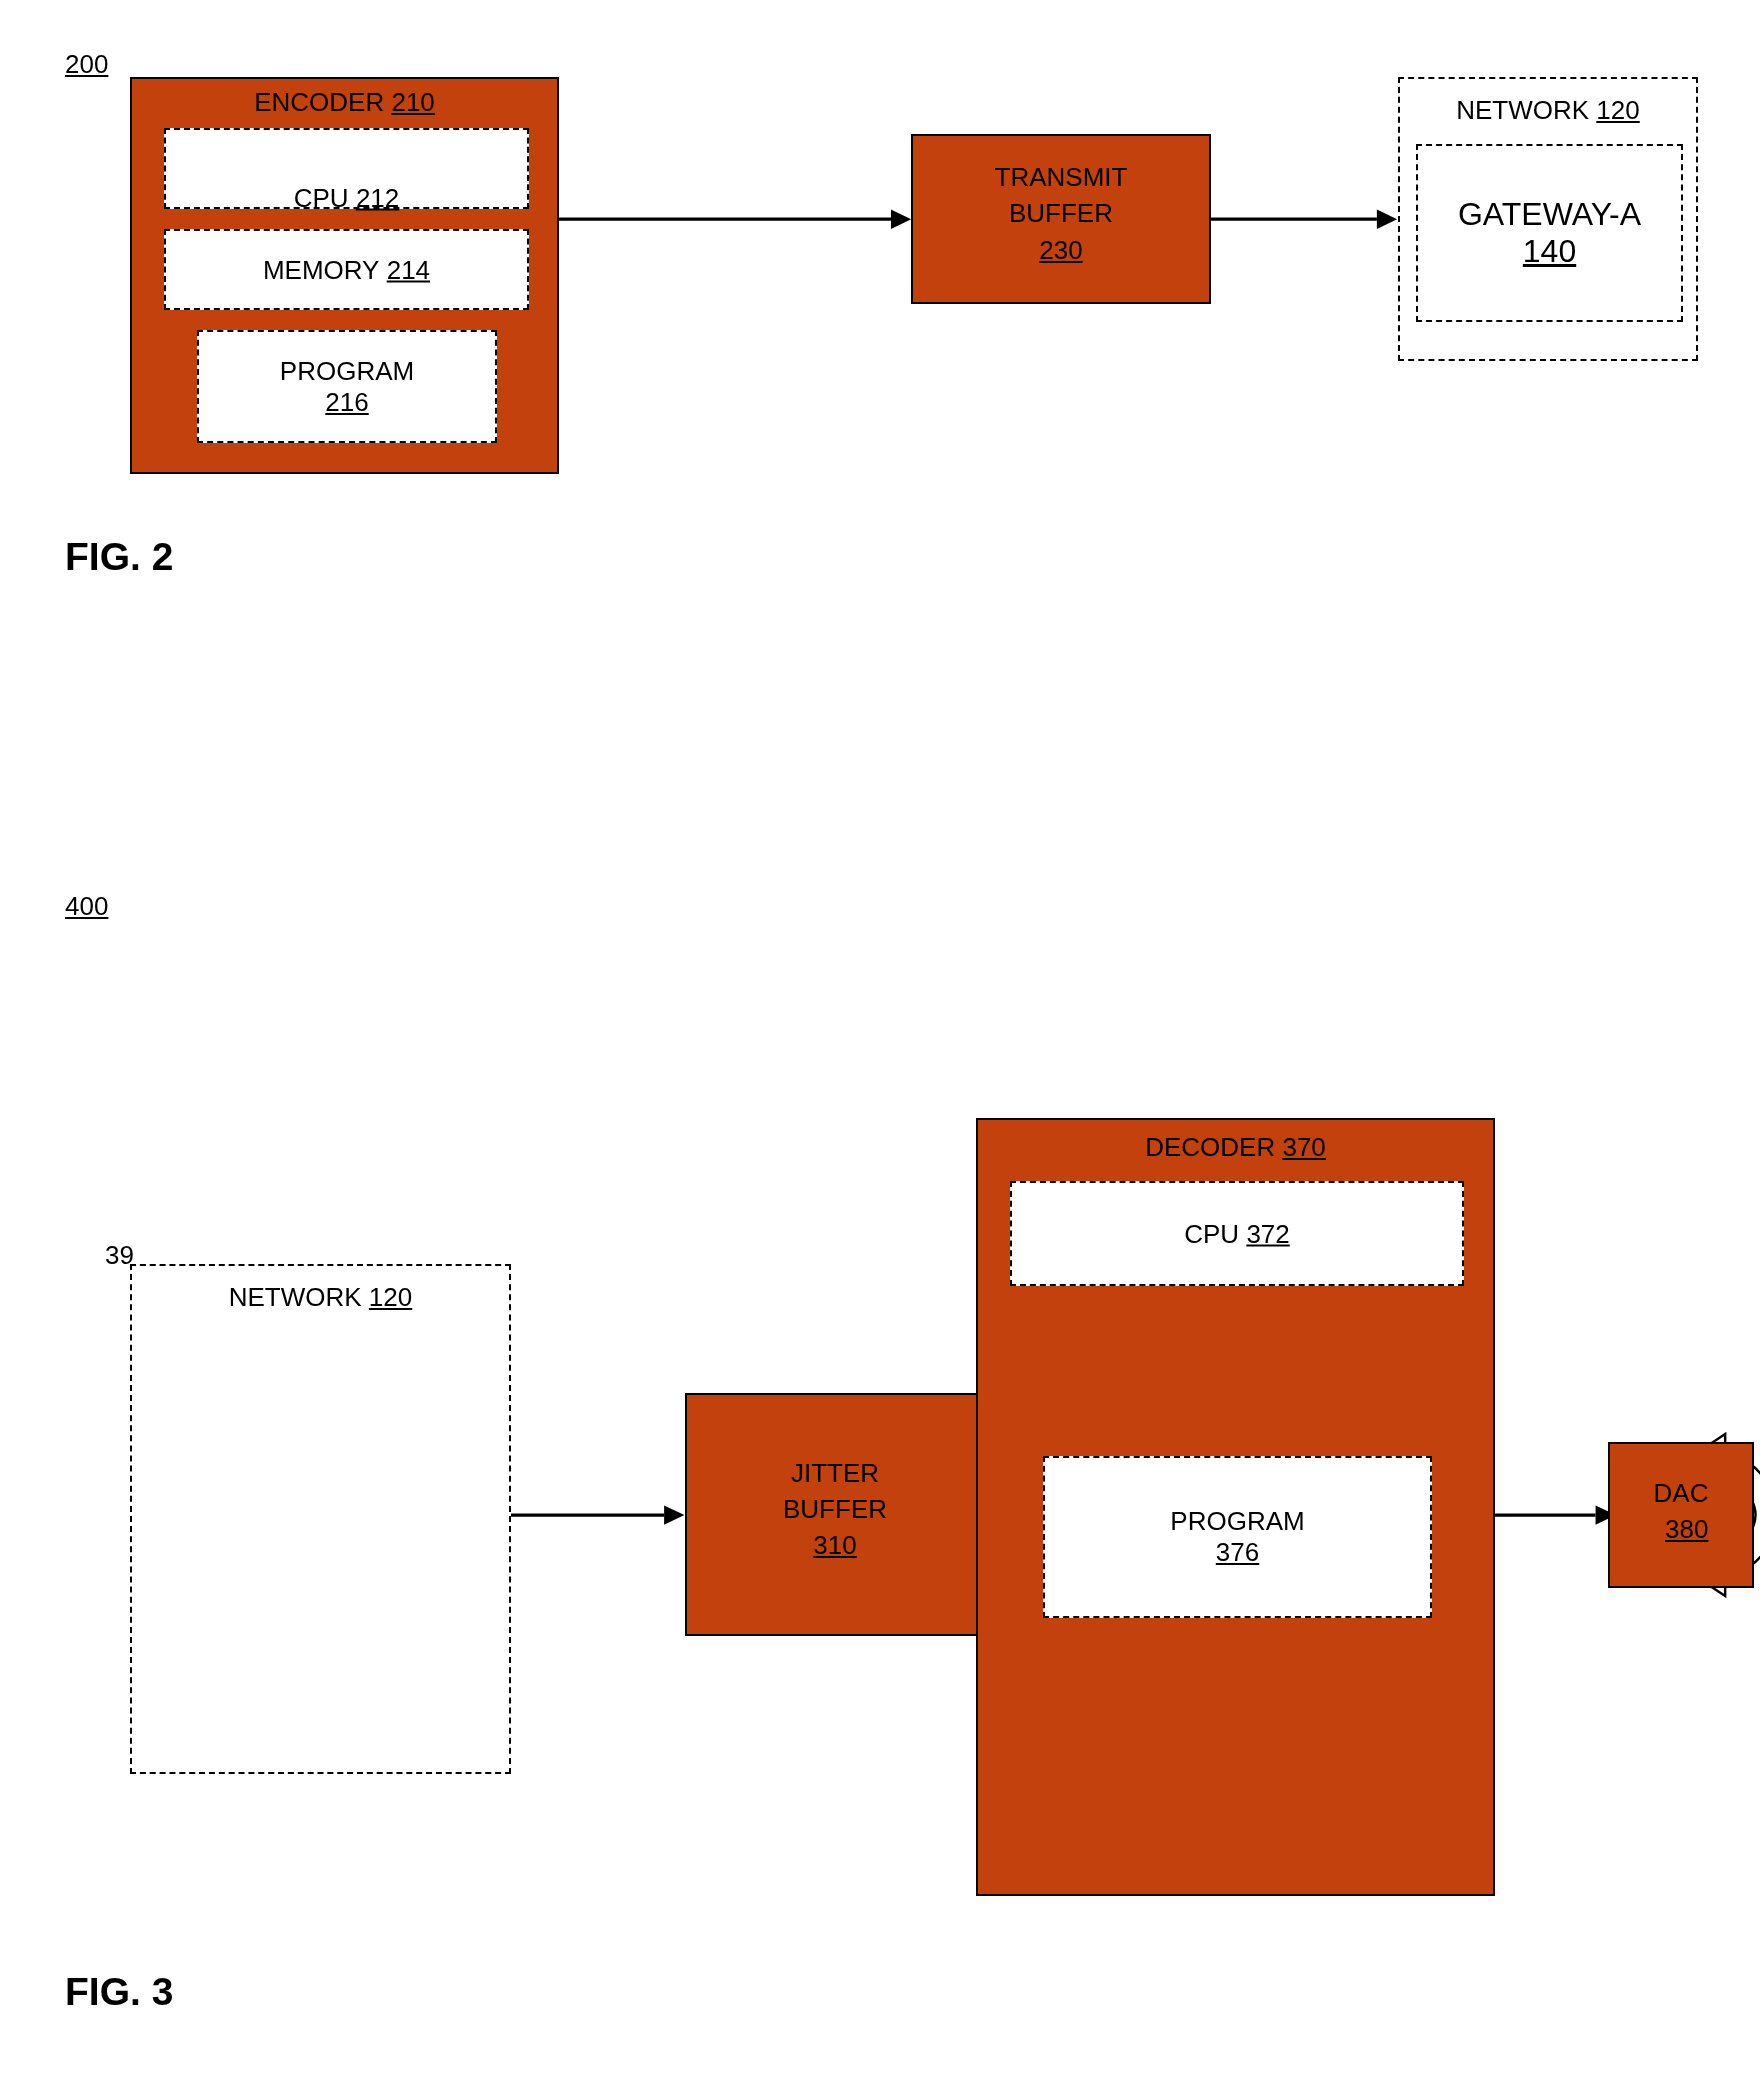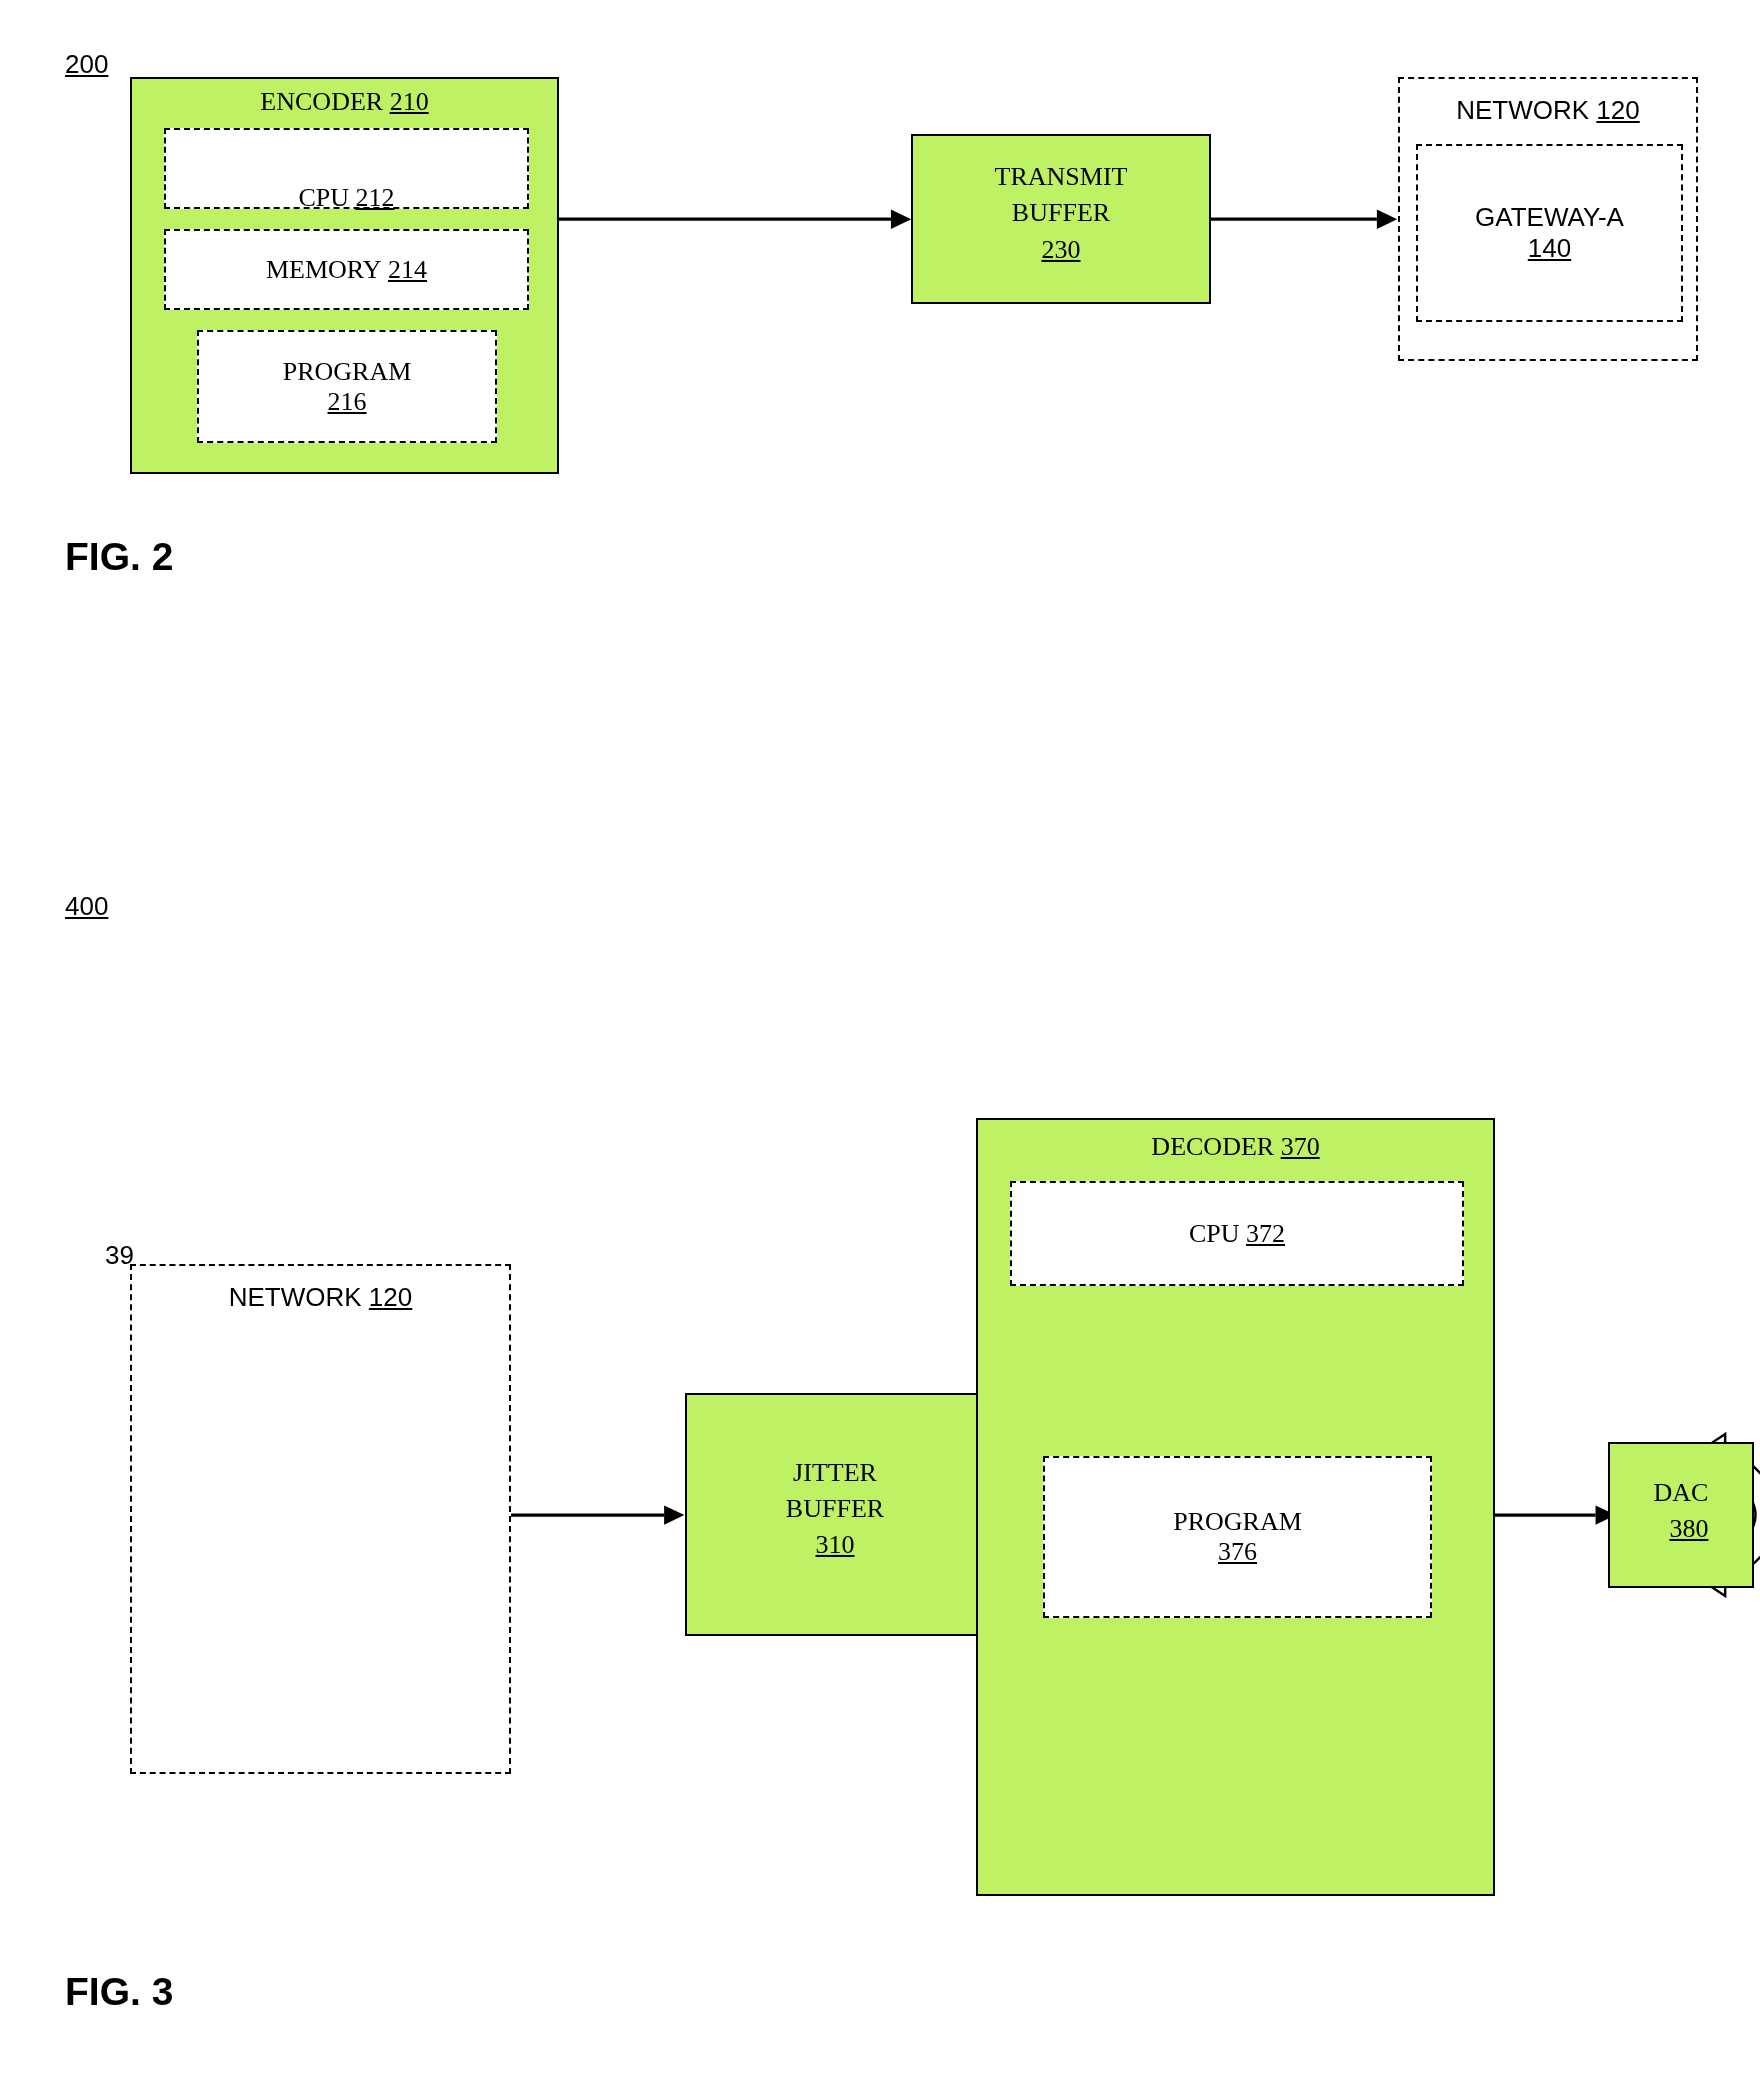--- a/index.html
+++ b/index.html
@@ -21,22 +21,21 @@
     }
 
     .label-ref {
       text-decoration: underline;
     }
 
     
     .box-solid {
       border: 2.4px solid #000;
       position: absolute;
-      background: #bef264;
-      font-family: Liberation Serif, serif;
+      background: #c2410c;
     }
 
     
     .box-dashed {
       border: 2.4px dashed #000;
       position: absolute;
       background: #fff;
     }
 
     
@@ -128,21 +127,21 @@
     </div>
   </div>
 
   <div class="box-dashed" style="left:1398px; top:77px; width:300px; height:284px;">
 
     <div style="position:absolute; top:16px; left:50%; transform:translateX(-50%); white-space:nowrap; font-size:26px; text-align:center;">
       <span>NETWORK</span>&nbsp;<span class="label-ref">120</span>
     </div>
 
     <div class="box-dashed" style="left:16px; top:65px; width:267px; height:178px;">
-      <div style="position:absolute; top:50%; left:50%; transform:translate(-50%,-50%); font-size:26px; text-align:center; white-space:nowrap;">
+      <div style="position:absolute; top:50%; left:50%; transform:translate(-50%,-50%); font-size:32px; text-align:center; white-space:nowrap;">
         <span>GATEWAY-A</span><br>
         <span class="label-ref">140</span>
       </div>
     </div>
   </div>
 
   <div class="fig-label" style="left:65px; top:535px;">
     <span>FIG. 2</span>
   </div>
 

